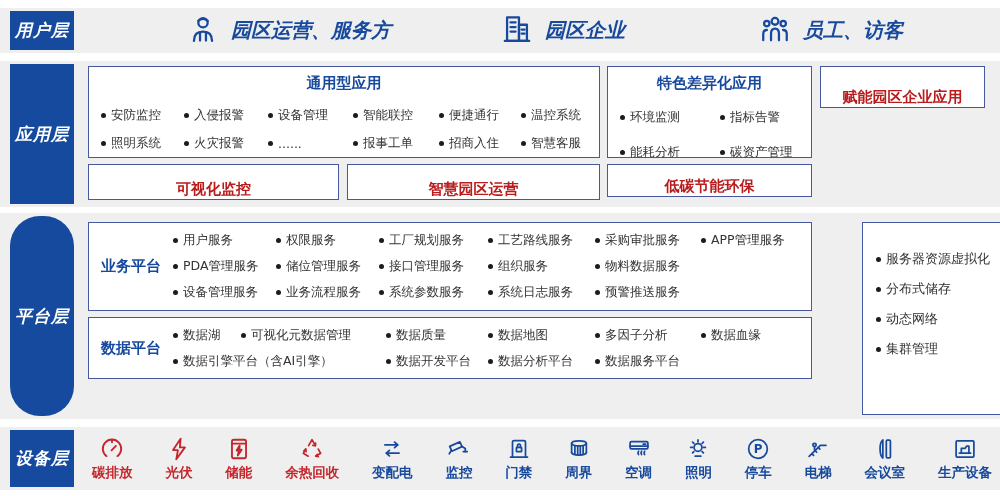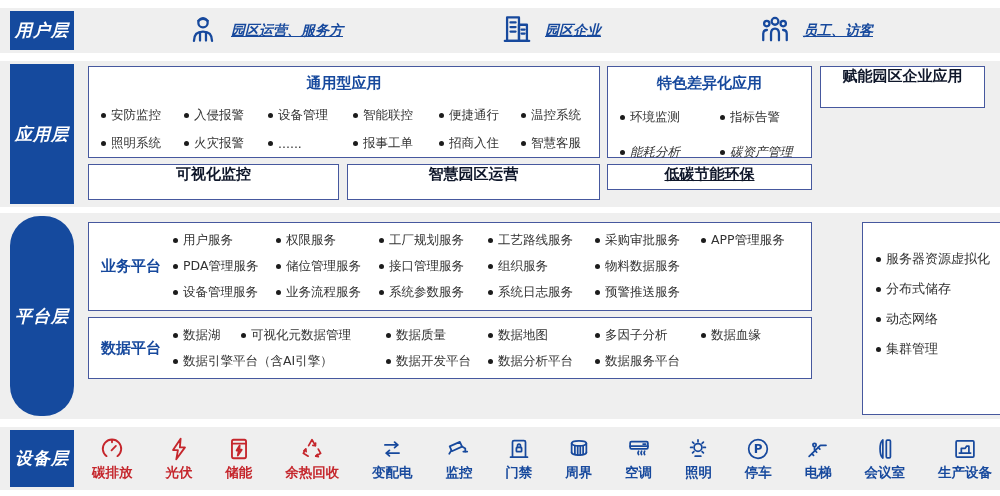--- a/index.html
+++ b/index.html
@@ -13,26 +13,26 @@
   .row3 { top:213px; height:206px; }
   .row4 { top:427px; height:63px; }
 
   .layer-label {
     position:absolute; background:#154a9e; color:#fff;
     display:flex; align-items:center; justify-content:center;
     font-size:17px; font-weight:bold; font-style:italic; letter-spacing:1px;
   }
 
   .ugroup { position:absolute; top:8px; height:45px; display:flex; align-items:center; gap:11px; }
-  .ugroup .glabel { font-size:14px; font-weight:bold; font-style:italic; color:#17499d; white-space:nowrap;text-decoration:underline; }
+  .ugroup .glabel { font-size:20px; font-weight:bold; font-style:italic; color:#17499d; white-space:nowrap; }
   .ugroup svg { width:34px; height:34px; color:#17499d; }
 
   .box { position:absolute; background:#fff; border:1px solid #46589e; box-sizing:border-box; }
   .box-title { margin-top:7px; text-align:center; font-size:15px; font-weight:bold; color:#17499d; }
-  .title-box { display:flex; align-items:flex-start; justify-content:center; font-size:15px; font-weight:bold; color:#0f172a; text-align:center; }
+  .title-box { display:flex; align-items:flex-end; justify-content:center; font-size:15px; font-weight:bold; color:#b91c1c; text-align:center; }
 
   .it { display:flex; align-items:center; font-size:12.5px; color:#333; white-space:nowrap; }
   .it::before { content:''; width:5px; height:5px; border-radius:50%; background:#1c1c1c; margin-right:5px; flex:none; }
 
   .gen-grid  { margin:9px 0 0 12px; display:grid; grid-template-columns:83px 84px 85px 86px 82px auto; height:26px; align-items:center; }
   .spec-grid { margin:11px 0 0 12px; display:grid; grid-template-columns:100px auto; height:27px; align-items:center; }
 
   .plat-label { position:absolute; left:0; top:0; bottom:0; width:84px; display:flex; align-items:center; justify-content:center; font-size:15px; font-weight:bold; color:#17499d; }
   .plat-rows { position:absolute; left:84px; right:4px; top:4px; bottom:4px; display:flex; flex-direction:column; justify-content:space-around; }
   .grid-row { display:grid; align-items:center; }
@@ -125,37 +125,37 @@
       <span class="it">智慧客服</span>
     </div>
   </div>
 
   <div class="box" style="left:607px;top:66px;width:205px;height:92px;">
     <div class="box-title">特色差异化应用</div>
     <div class="spec-grid">
       <span class="it">环境监测</span>
       <span class="it">指标告警</span>
     </div>
-    <div class="spec-grid" style="margin-top:8px;font-style:italic;">
+    <div class="spec-grid" style="margin-top:8px;">
       <span class="it">能耗分析</span>
       <span class="it">碳资产管理</span>
     </div>
   </div>
 
   <div class="box title-box" style="left:820px;top:66px;width:165px;height:42px;">
     <span>赋能园区企业应用</span>
   </div>
 
   <div class="box title-box" style="left:88px;top:164px;width:251px;height:36px;">
     <span>可视化监控</span>
   </div>
   <div class="box title-box" style="left:347px;top:164px;width:253px;height:36px;">
     <span>智慧园区运营</span>
   </div>
-  <div class="box title-box" style="left:607px;top:164px;width:205px;height:26px;text-decoration:underline;">
+  <div class="box title-box" style="left:607px;top:164px;width:205px;height:33px;">
     <span>低碳节能环保</span>
   </div>
 
   <div class="box" style="left:88px;top:222px;width:724px;height:89px;">
     <div class="plat-label">业务平台</div>
     <div class="plat-rows">
       <div class="grid-row biz">
         <span class="it">用户服务</span>
         <span class="it">权限服务</span>
         <span class="it">工厂规划服务</span>

